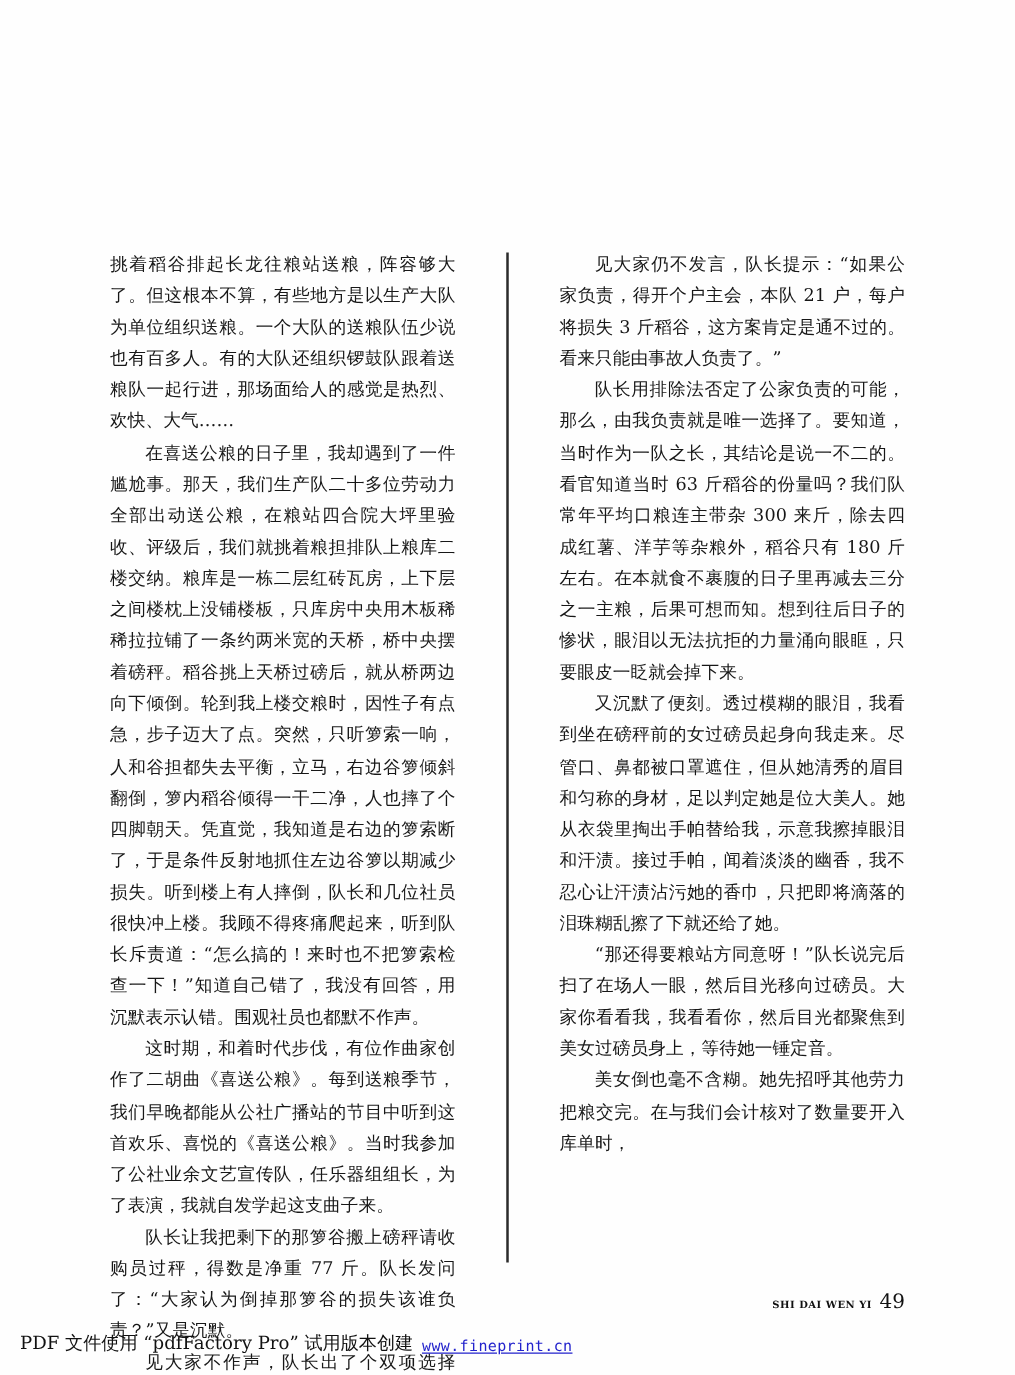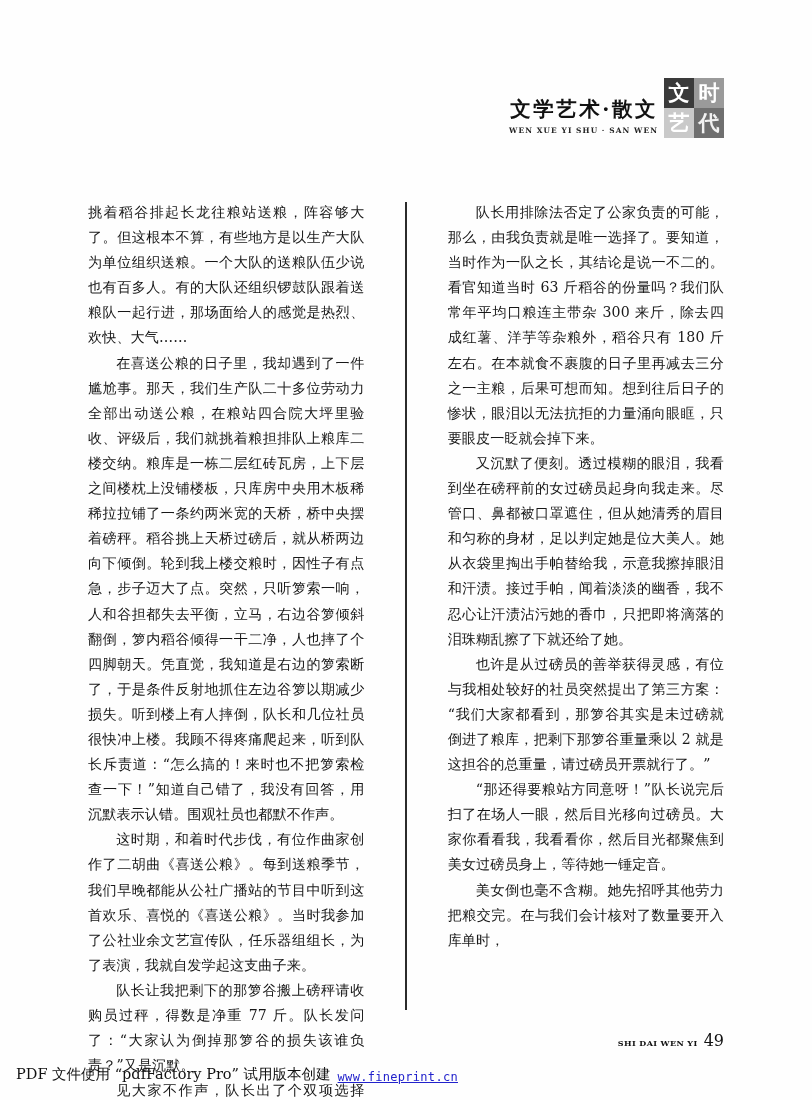--- a/index.html
+++ b/index.html
@@ -159,52 +159,39 @@
     font-family: "DejaVu Sans Mono", "Liberation Mono", monospace;
     font-size: 12px;
     letter-spacing: 0.3px;
   }
 </style>
 </head>
 <body>
 
 <div class="page">
 
-  <div class="masthead">
-    <div class="masthead-words">
-      <div class="masthead-title">文学艺术·散文</div>
-      <div class="masthead-pinyin">WEN XUE YI SHU · SAN WEN</div>
-    </div>
-
-    <div class="logo-grid">
-      <div class="logo-cell dark">文</div>
-      <div class="logo-cell mid">时</div>
-      <div class="logo-cell light">艺</div>
-      <div class="logo-cell midd">代</div>
-    </div>
-  </div>
 
   <div class="columns">
 
     <div class="col">
       <p>挑着稻谷排起长龙往粮站送粮，阵容够大了。但这根本不算，有些地方是以生产大队为单位组织送粮。一个大队的送粮队伍少说也有百多人。有的大队还组织锣鼓队跟着送粮队一起行进，那场面给人的感觉是热烈、欢快、大气……</p>
       <p class="indent">在喜送公粮的日子里，我却遇到了一件尴尬事。那天，我们生产队二十多位劳动力全部出动送公粮，在粮站四合院大坪里验收、评级后，我们就挑着粮担排队上粮库二楼交纳。粮库是一栋二层红砖瓦房，上下层之间楼枕上没铺楼板，只库房中央用木板稀稀拉拉铺了一条约两米宽的天桥，桥中央摆着磅秤。稻谷挑上天桥过磅后，就从桥两边向下倾倒。轮到我上楼交粮时，因性子有点急，步子迈大了点。突然，只听箩索一响，人和谷担都失去平衡，立马，右边谷箩倾斜翻倒，箩内稻谷倾得一干二净，人也摔了个四脚朝天。凭直觉，我知道是右边的箩索断了，于是条件反射地抓住左边谷箩以期减少损失。听到楼上有人摔倒，队长和几位社员很快冲上楼。我顾不得疼痛爬起来，听到队长斥责道：“怎么搞的！来时也不把箩索检查一下！”知道自己错了，我没有回答，用沉默表示认错。围观社员也都默不作声。</p>
       <p class="indent">这时期，和着时代步伐，有位作曲家创作了二胡曲《喜送公粮》。每到送粮季节，我们早晚都能从公社广播站的节目中听到这首欢乐、喜悦的《喜送公粮》。当时我参加了公社业余文艺宣传队，任乐器组组长，为了表演，我就自发学起这支曲子来。</p>
       <p class="indent">队长让我把剩下的那箩谷搬上磅秤请收购员过秤，得数是净重 77 斤。队长发问了：“大家认为倒掉那箩谷的损失该谁负责？”又是沉默。</p>
       <p class="indent">见大家不作声，队长出了个双项选择题：“一</p>
     </div>
 
     <div class="col-gap">
       <div class="col-divider"></div>
     </div>
 
     <div class="col">
+      <p class="indent">见大家仍不发言，队长提示：“如果公家负责，得开个户主会，本队 21 户，每户将损失 3 斤稻谷，这方案肯定是通不过的。看来只能由事故人负责了。”</p>
       <p class="indent">队长用排除法否定了公家负责的可能，那么，由我负责就是唯一选择了。要知道，当时作为一队之长，其结论是说一不二的。看官知道当时 63 斤稻谷的份量吗？我们队常年平均口粮连主带杂 300 来斤，除去四成红薯、洋芋等杂粮外，稻谷只有 180 斤左右。在本就食不裹腹的日子里再减去三分之一主粮，后果可想而知。想到往后日子的惨状，眼泪以无法抗拒的力量涌向眼眶，只要眼皮一眨就会掉下来。</p>
       <p class="indent">又沉默了便刻。透过模糊的眼泪，我看到坐在磅秤前的女过磅员起身向我走来。尽管口、鼻都被口罩遮住，但从她清秀的眉目和匀称的身材，足以判定她是位大美人。她从衣袋里掏出手帕替给我，示意我擦掉眼泪和汗渍。接过手帕，闻着淡淡的幽香，我不忍心让汗渍沾污她的香巾，只把即将滴落的泪珠糊乱擦了下就还给了她。</p>
-      <p class="indent">也许是从过磅员的善举获得灵感，有位与我相处较好的社员突然提出了第三方案：“我们大家都看到，那箩谷其实是未过磅就倒进了粮库，把剩下那箩谷重量乘以 2 就是这担谷的总重量，请过磅员开票就行了。”</p>
       <p class="indent">“那还得要粮站方同意呀！”队长说完后扫了在场人一眼，然后目光移向过磅员。大家你看看我，我看看你，然后目光都聚焦到美女过磅员身上，等待她一锤定音。</p>
       <p class="indent">美女倒也毫不含糊。她先招呼其他劳力把粮交完。在与我们会计核对了数量要开入库单时，</p>
     </div>
   </div>
 
   <div class="folio">
     <span class="folio-label">SHI DAI WEN YI</span>
     <span class="folio-number">49</span>
   </div>
 

